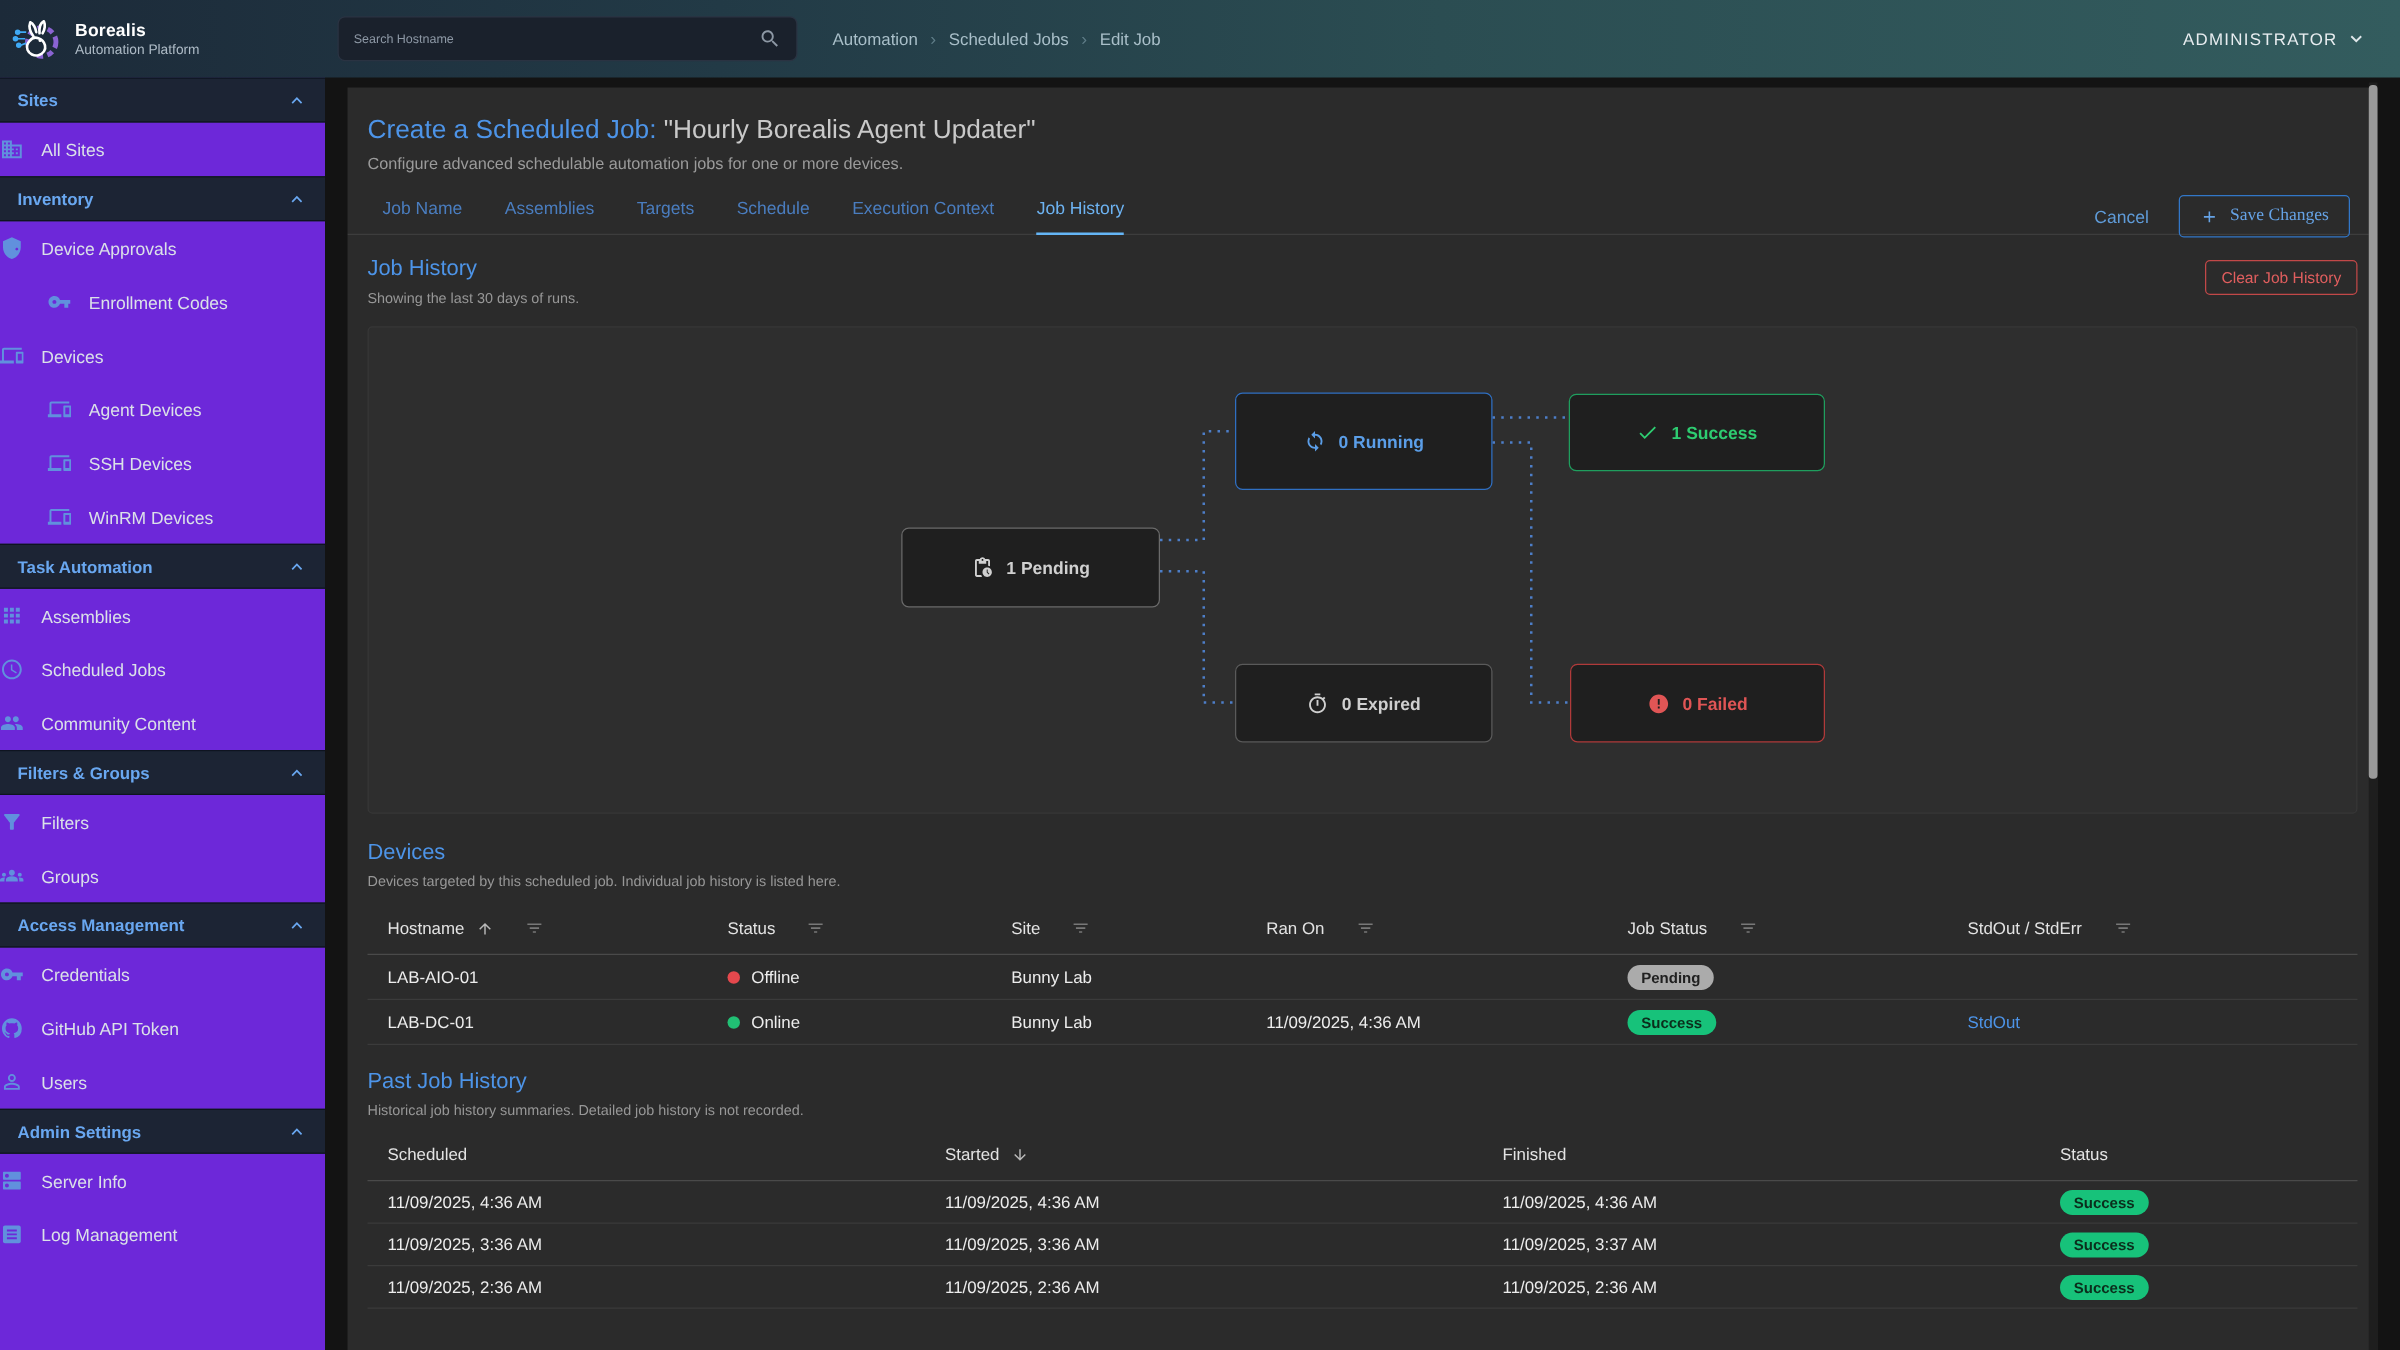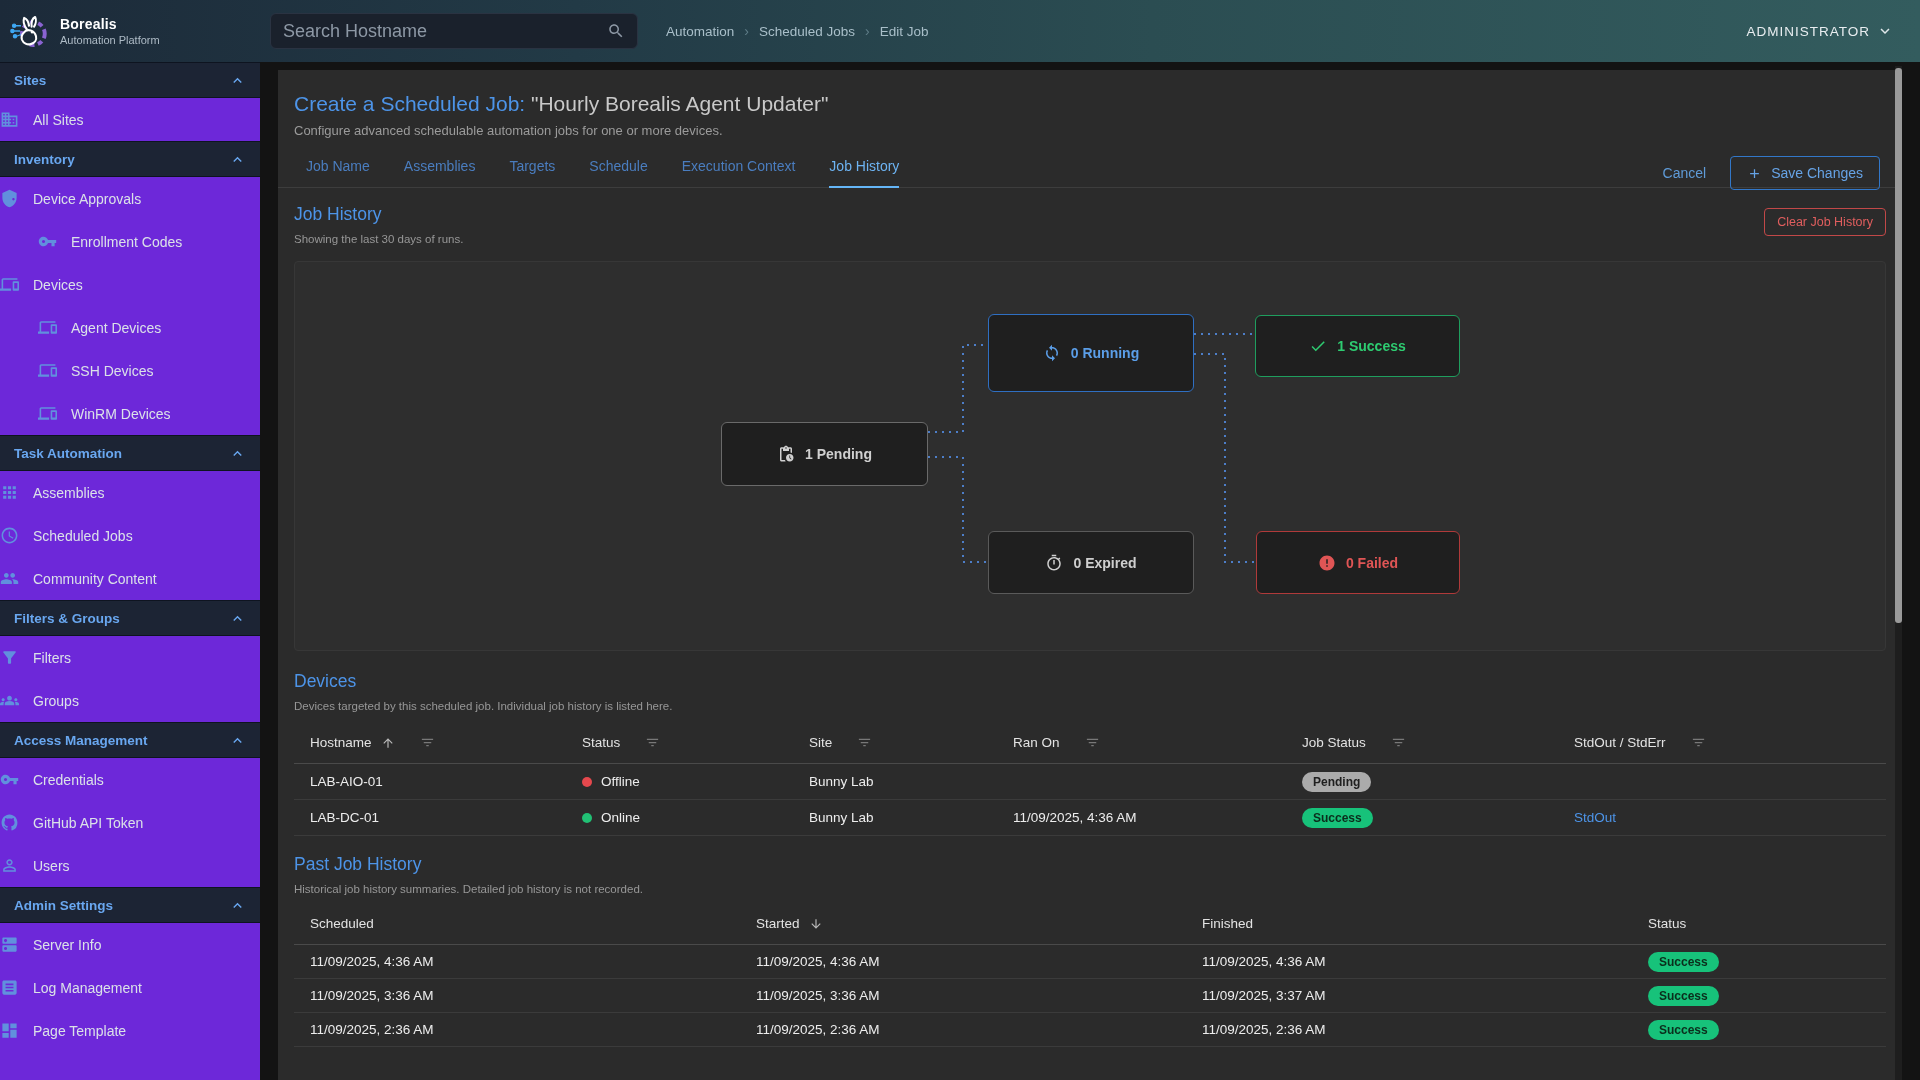--- a/index.html
+++ b/index.html
@@ -9,21 +9,21 @@
 
   
   .topbar { position:absolute; top:0; left:0; width:1920px; height:62px; z-index:5;
     background:linear-gradient(90deg,#1c2a39 0%,#223a46 30%,#2b4d52 60%,#335c5e 100%);
     display:flex; align-items:center; }
   .brand { width:260px; display:flex; align-items:center; gap:10px; padding-left:8px; }
   .brand-text .name { color:#ffffff; font-size:14px; font-weight:bold; letter-spacing:.2px; }
   .brand-text .tag  { color:#aebbc6; font-size:11px; margin-top:2px; }
   .search { margin-left:10px; width:368px; height:36px; background:#1a212c; border:1px solid #2a3342;
     border-radius:6px; display:flex; align-items:center; padding:0 12px; }
-  .search input { flex:1; background:transparent; border:none; outline:none; color:#cfd6de; font-size:18px; }
+  .search input { flex:1; background:transparent; border:none; outline:none; color:#cfd6de; font-size:10px; }
   .search input::placeholder { color:#8d98a5; }
   .search .mag svg { width:18px; height:18px; fill:#8d98a5; }
   .crumbs { margin-left:28px; display:flex; align-items:center; gap:10px; font-size:13.5px; color:#a9bfc9; }
   .crumb-sep::before { content:"\203A"; color:#5f7d88; font-size:14px; }
   .admin { margin-left:auto; margin-right:26px; display:flex; align-items:center; gap:6px;
     color:#e8edf0; font-size:13.5px; font-weight:500; letter-spacing:1px; cursor:pointer; }
   .admin svg { width:18px; height:18px; fill:#dfe7ea; }
 
   
   .sidebar { position:absolute; top:62px; left:0; width:260px; bottom:0; background:#6d28d9; }
@@ -42,21 +42,21 @@
   .page-title { margin-top:22px; font-size:21px; font-weight:500; }
   .page-title .t-blue  { color:#4d94e8; }
   .page-title .t-quote { color:#c9c9c9; }
   .page-sub { margin-top:7px; color:#9b9b9b; font-size:13px; }
   .tabs { margin:20px -16px 0; padding:0 28px; display:flex; gap:34px; border-bottom:1px solid #3d3d3d; }
   .tab { padding-bottom:12px; font-size:14px; color:#4a7dbf; font-weight:500; cursor:pointer; }
   .tab.active { color:#6db3f2; border-bottom:2px solid #64b5f6; margin-bottom:-1px; }
   .actions { position:absolute; top:86px; right:22px; display:flex; align-items:center; gap:24px; }
   .btn-cancel { color:#5f9bd8; font-size:14px; cursor:pointer; }
   .btn-save { display:flex; align-items:center; gap:9px; border:1px solid #3277c8; color:#66a3e6;
-    background:transparent; border-radius:4px; padding:8px 16px; font-size:14px; cursor:pointer; }
+    background:transparent; border-radius:4px; padding:8px 16px; font-size:14px; cursor:pointer;font-family:Liberation Serif, serif; }
   .btn-save svg { width:15px; height:15px; fill:#66a3e6; }
 
   .section-head { display:flex; justify-content:space-between; align-items:flex-start; margin-top:16px; }
   .sec-title { color:#4d94e8; font-size:17.5px; font-weight:500; }
   .sec-sub { color:#979797; font-size:11.5px; margin-top:8px; }
   .btn-clear { border:1px solid #c24848; color:#e05e5e; background:transparent; font-size:12.5px;
     padding:6px 12px; border-radius:4px; cursor:pointer; margin-top:4px; }
 
   
   .diagram { position:relative; margin-top:16px; height:390px; background:#2e2e2e;
@@ -407,28 +407,20 @@
     <span>Server Info</span>
   </div>
   <div class="s-item">
     <span class="s-ico">
         <svg>
           <use href="#i-log"></use>
         </svg>
       </span>
     <span>Log Management</span>
   </div>
-  <div class="s-item">
-    <span class="s-ico">
-        <svg>
-          <use href="#i-layout"></use>
-        </svg>
-      </span>
-    <span>Page Template</span>
-  </div>
 </div>
 
 <div class="card">
 
   <div class="page-title">
     <span class="t-blue">Create a Scheduled Job:</span><span class="t-quote"> "Hourly Borealis Agent Updater"</span>
   </div>
   <div class="page-sub">Configure advanced schedulable automation jobs for one or more devices.</div>
 
   <div class="tabs">

